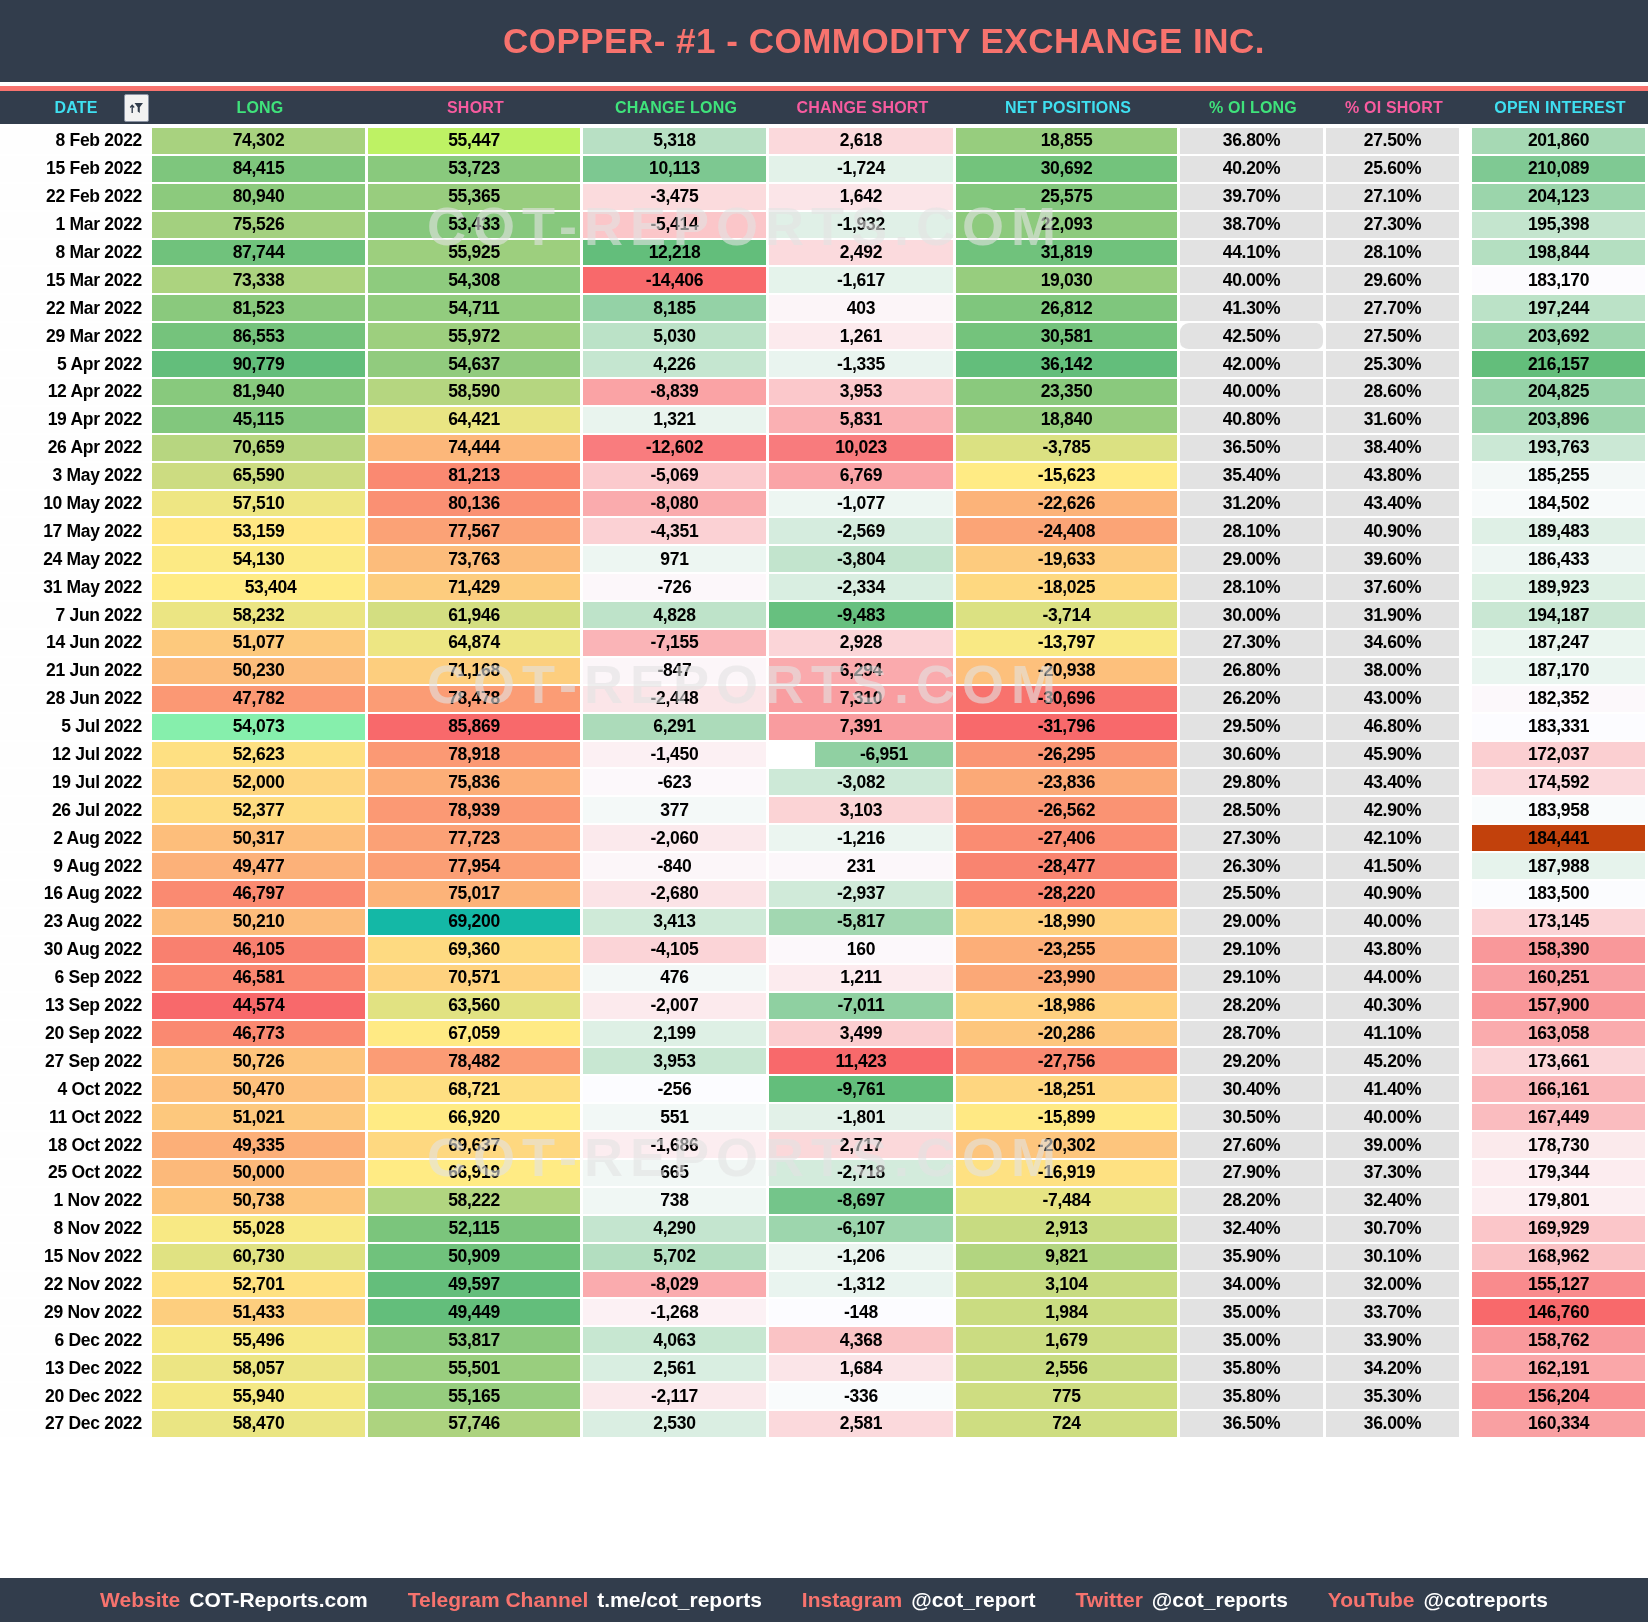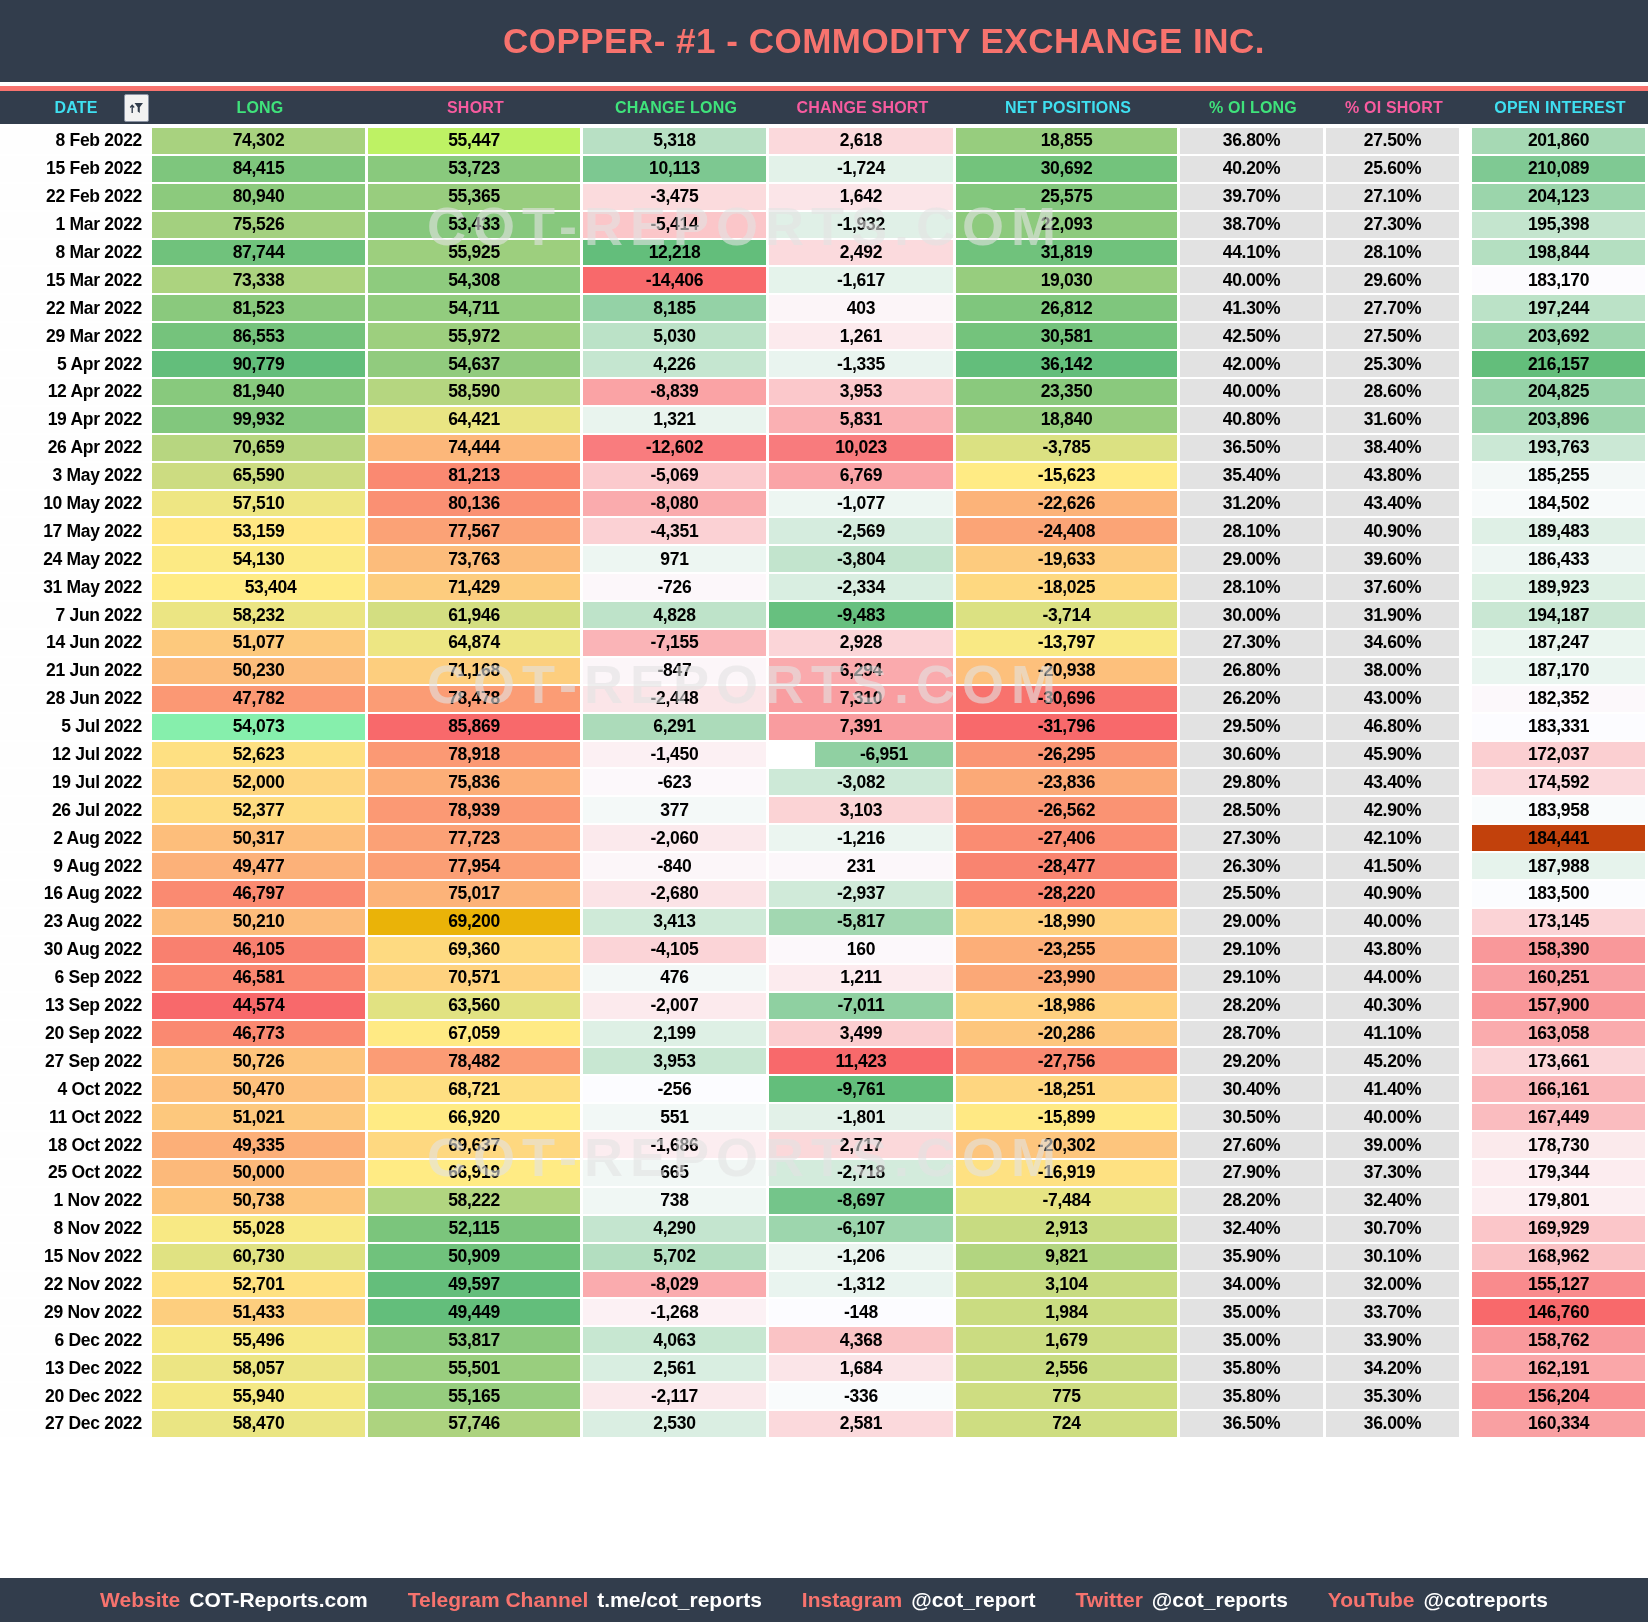--- a/index.html
+++ b/index.html
@@ -160,21 +160,21 @@
     <div class="cell num-cell" style="background: rgb(226, 226, 226);">41.30%</div>
     <div class="cell num-cell" style="background: rgb(226, 226, 226);">27.70%</div>
     <div class="cell gap-cell"></div>
     <div class="cell num-cell" style="background: rgb(187, 226, 199);">197,244</div>
     <div class="cell date-cell">29 Mar 2022</div>
     <div class="cell num-cell" style="background: rgb(117, 195, 124);">86,553</div>
     <div class="cell num-cell" style="background: rgb(157, 207, 126);">55,972</div>
     <div class="cell num-cell" style="background: rgb(187, 226, 199);">5,030</div>
     <div class="cell num-cell" style="background: rgb(252, 234, 237);">1,261</div>
     <div class="cell num-cell" style="background: rgb(116, 195, 124);">30,581</div>
-    <div class="cell num-cell" style="background: rgb(226, 226, 226);">42.50%</div>
+    <div class="cell num-cell" style="background: rgb(226, 226, 226); border-radius: 9px;">42.50%</div>
     <div class="cell num-cell" style="background: rgb(226, 226, 226);">27.50%</div>
     <div class="cell gap-cell"></div>
     <div class="cell num-cell" style="background: rgb(157, 214, 173);">203,692</div>
     <div class="cell date-cell">5 Apr 2022</div>
     <div class="cell num-cell" style="background: rgb(99, 190, 123);">90,779</div>
     <div class="cell num-cell" style="background: rgb(145, 203, 126);">54,637</div>
     <div class="cell num-cell" style="background: rgb(197, 230, 208);">4,226</div>
     <div class="cell num-cell" style="background: rgb(233, 244, 239);">-1,335</div>
     <div class="cell num-cell" style="background: rgb(99, 190, 123);">36,142</div>
     <div class="cell num-cell" style="background: rgb(226, 226, 226);">42.00%</div>
@@ -185,21 +185,21 @@
     <div class="cell num-cell" style="background: rgb(136, 201, 125);">81,940</div>
     <div class="cell num-cell" style="background: rgb(181, 214, 128);">58,590</div>
     <div class="cell num-cell" style="background: rgb(250, 163, 165);">-8,839</div>
     <div class="cell num-cell" style="background: rgb(251, 200, 203);">3,953</div>
     <div class="cell num-cell" style="background: rgb(138, 201, 125);">23,350</div>
     <div class="cell num-cell" style="background: rgb(226, 226, 226);">40.00%</div>
     <div class="cell num-cell" style="background: rgb(226, 226, 226);">28.60%</div>
     <div class="cell gap-cell"></div>
     <div class="cell num-cell" style="background: rgb(152, 211, 169);">204,825</div>
     <div class="cell date-cell">19 Apr 2022</div>
-    <div class="cell num-cell" style="background: rgb(130, 199, 125);">99,932</div>
+    <div class="cell num-cell" style="background: rgb(130, 199, 125);">45,115</div>
     <div class="cell num-cell" style="background: rgb(233, 229, 131);">64,421</div>
     <div class="cell num-cell" style="background: rgb(233, 244, 238);">1,321</div>
     <div class="cell num-cell" style="background: rgb(250, 176, 179);">5,831</div>
     <div class="cell num-cell" style="background: rgb(151, 205, 126);">18,840</div>
     <div class="cell num-cell" style="background: rgb(226, 226, 226);">40.80%</div>
     <div class="cell num-cell" style="background: rgb(226, 226, 226);">31.60%</div>
     <div class="cell gap-cell"></div>
     <div class="cell num-cell" style="background: rgb(156, 213, 172);">203,896</div>
     <div class="cell date-cell">26 Apr 2022</div>
     <div class="cell num-cell" style="background: rgb(183, 214, 128);">70,659</div>
@@ -366,21 +366,21 @@
     <div class="cell num-cell" style="background: rgb(252, 179, 121);">75,017</div>
     <div class="cell num-cell" style="background: rgb(251, 227, 230);">-2,680</div>
     <div class="cell num-cell" style="background: rgb(208, 234, 217);">-2,937</div>
     <div class="cell num-cell" style="background: rgb(250, 134, 113);">-28,220</div>
     <div class="cell num-cell" style="background: rgb(226, 226, 226);">25.50%</div>
     <div class="cell num-cell" style="background: rgb(226, 226, 226);">40.90%</div>
     <div class="cell gap-cell"></div>
     <div class="cell num-cell" style="background: rgb(251, 252, 254);">183,500</div>
     <div class="cell date-cell">23 Aug 2022</div>
     <div class="cell num-cell" style="background: rgb(252, 188, 123);">50,210</div>
-    <div class="cell num-cell" style="background: #eab308;">69,200</div>
+    <div class="cell num-cell" style="background: #14b8a6;">69,200</div>
     <div class="cell num-cell" style="background: rgb(207, 234, 216);">3,413</div>
     <div class="cell num-cell" style="background: rgb(162, 215, 177);">-5,817</div>
     <div class="cell num-cell" style="background: rgb(254, 208, 127);">-18,990</div>
     <div class="cell num-cell" style="background: rgb(226, 226, 226);">29.00%</div>
     <div class="cell num-cell" style="background: rgb(226, 226, 226);">40.00%</div>
     <div class="cell gap-cell"></div>
     <div class="cell num-cell" style="background: rgb(251, 211, 214);">173,145</div>
     <div class="cell date-cell">30 Aug 2022</div>
     <div class="cell num-cell" style="background: rgb(249, 128, 111);">46,105</div>
     <div class="cell num-cell" style="background: rgb(254, 218, 129);">69,360</div>

